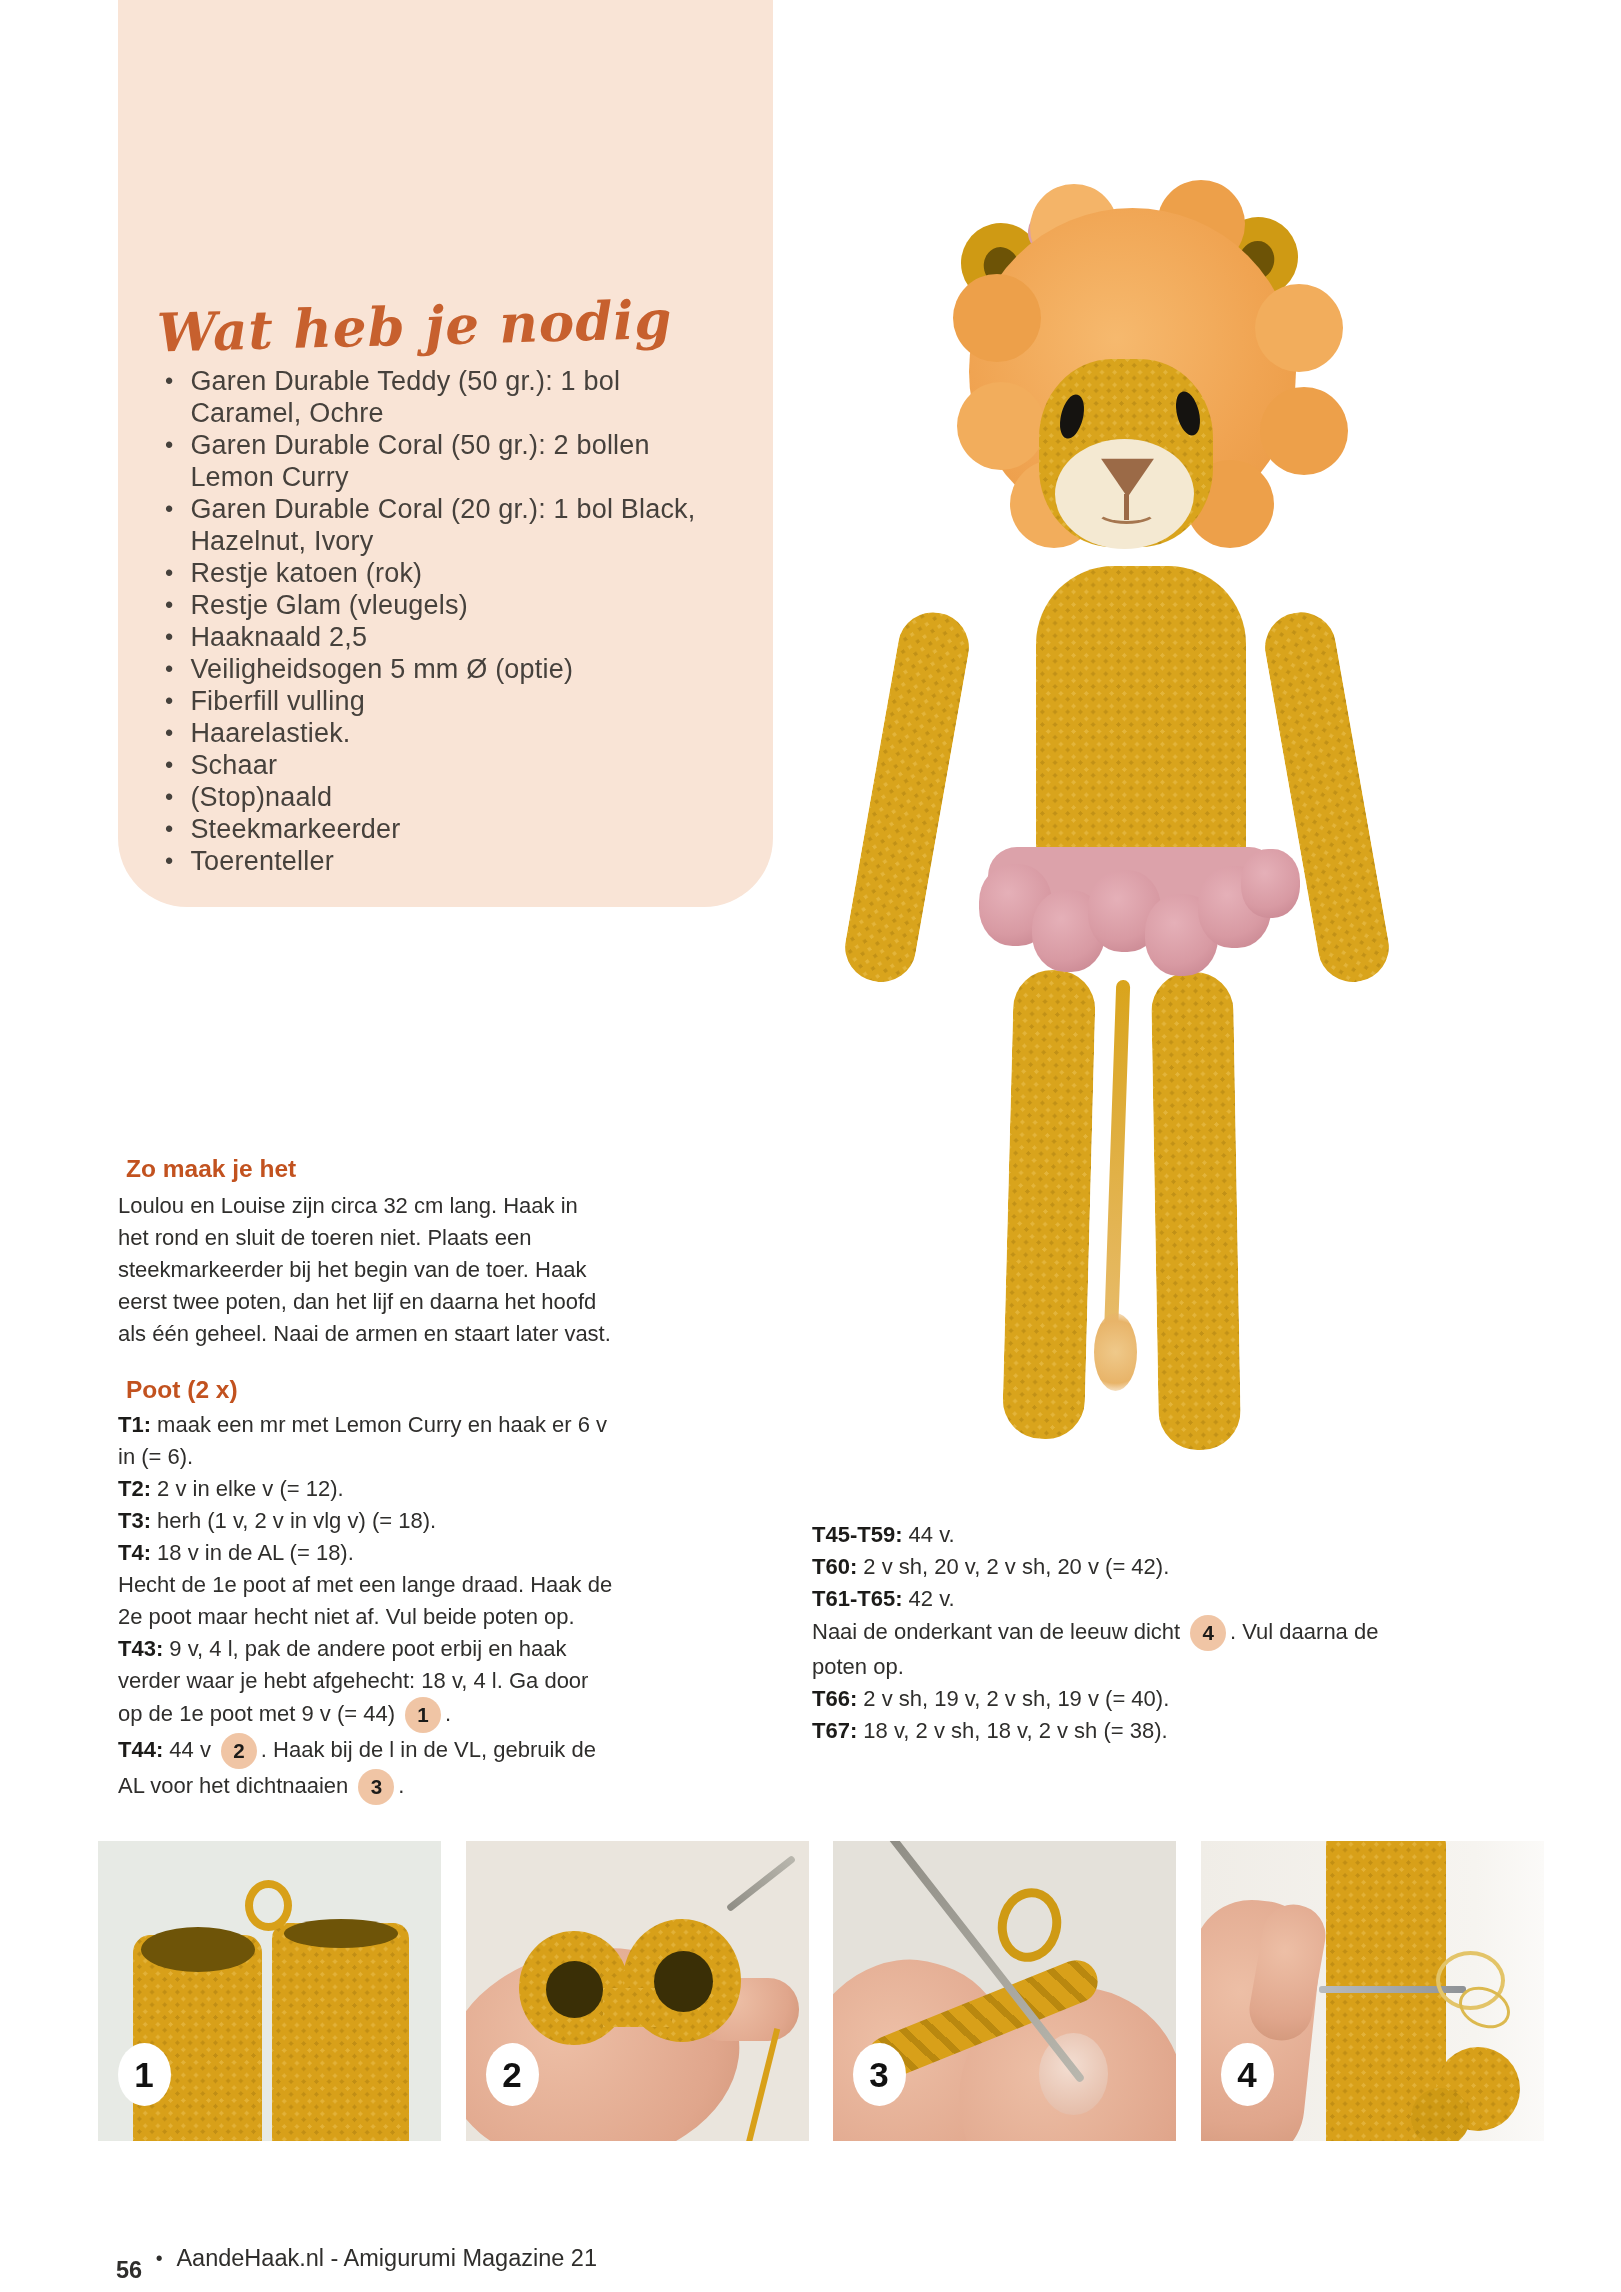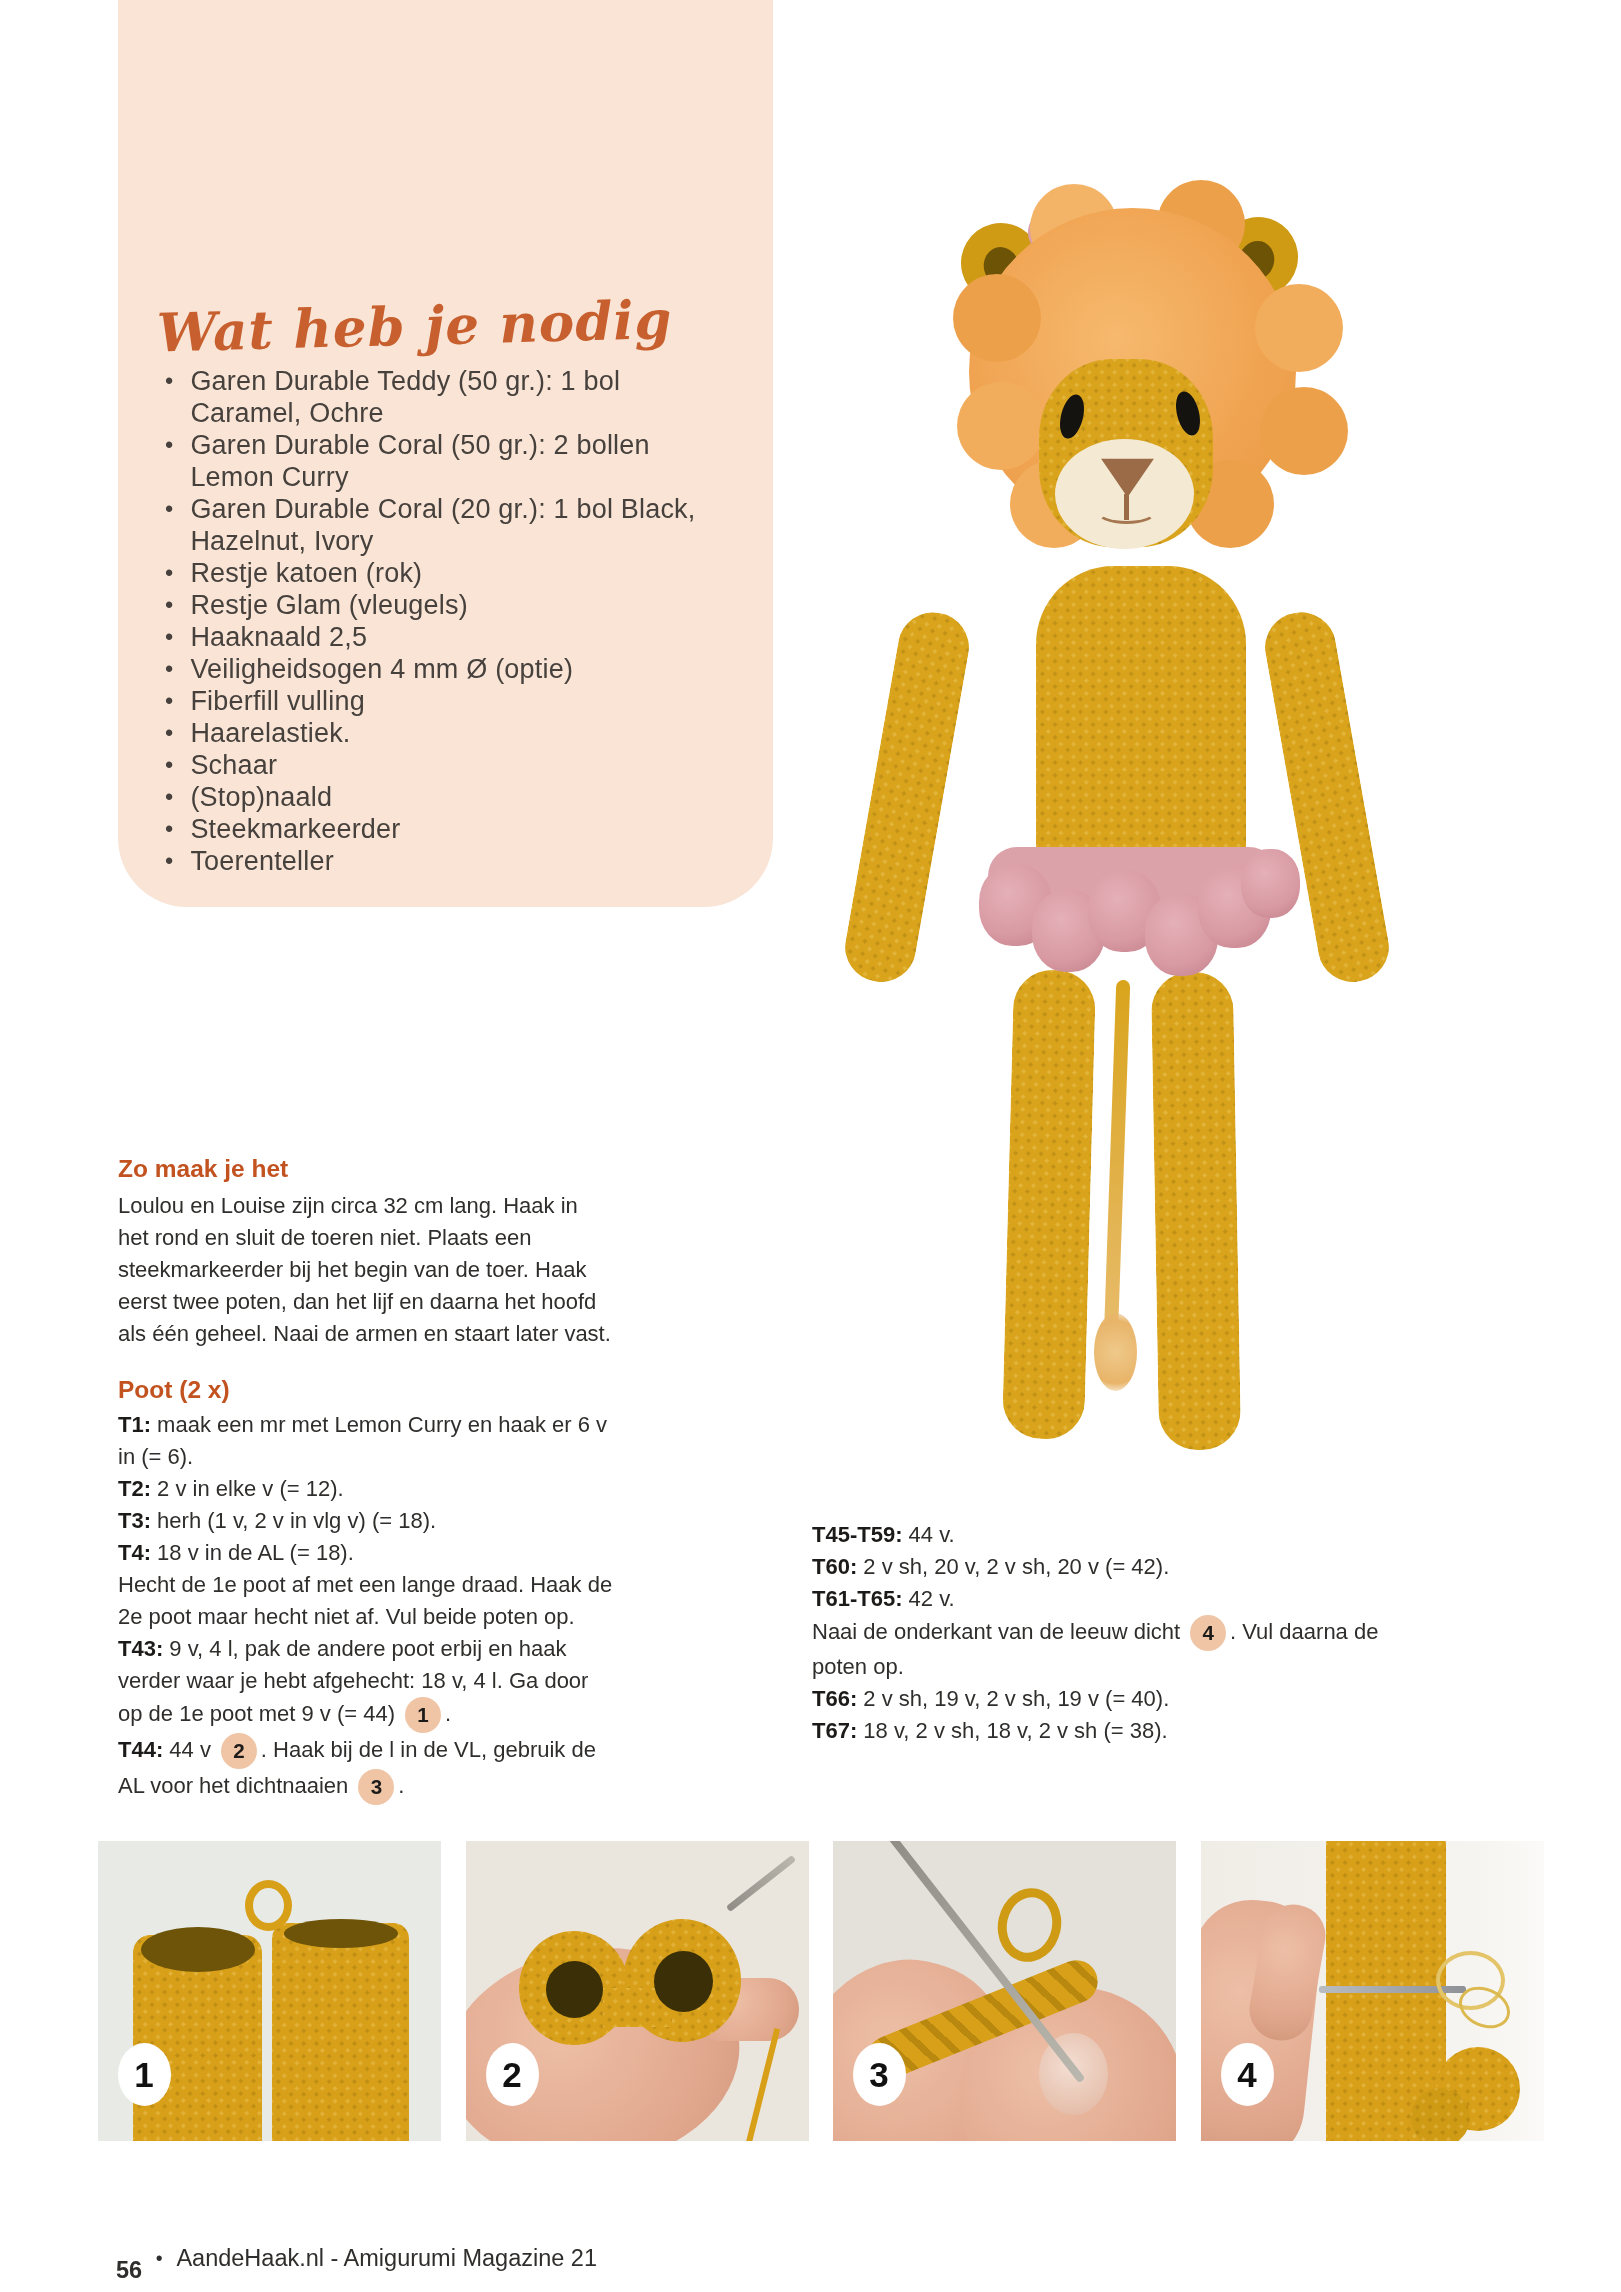--- a/index.html
+++ b/index.html
@@ -18,21 +18,21 @@
     font-family:"DejaVu Serif", serif; font-style:italic; font-weight:bold;
     font-size:53px; color:#c7602e; letter-spacing:1px; transform:rotate(-1.5deg);
   }
   .materials-list { position:absolute; left:45px; top:365px; width:549px; list-style:none; }
   .materials-list li {
     position:relative; padding-left:27.4px; font-size:27px; line-height:32px;
     color:#46413c; letter-spacing:0.2px;
   }
   .materials-list li::before { content:"•"; position:absolute; left:2px; top:0; font-size:23.5px; color:#46413c; }
   
-  .sec-heading { position:absolute; font-size:24.5px; font-weight:700; color:#c2521f; }
+  .sec-heading { position:absolute; font-size:24.5px; font-weight:700; color:#c2521f;margin-left:8px; }
   .bodytext { font-size:22px; line-height:32px; color:#2f2e2c; }
   .howto-body { position:absolute; left:118px; top:1190px; width:495px; }
   .steps { position:absolute; }
   .steps p { font-size:22px; line-height:32px; }
   .steps b { color:#1c1b19; }
   .badge {
     display:inline-flex; align-items:center; justify-content:center;
     width:36px; height:36px; border-radius:50%; background:#f0c5a5;
     font-weight:700; font-size:20.6px; color:#1c1b19; vertical-align:middle;
     margin:0 3.9px;
@@ -156,21 +156,21 @@
 
   <div class="materials-box">
     <div class="materials-title">Wat heb je nodig</div>
     <ul class="materials-list">
       <li>Garen Durable Teddy (50 gr.): 1 bol Caramel, Ochre</li>
       <li>Garen Durable Coral (50 gr.): 2 bollen Lemon Curry</li>
       <li>Garen Durable Coral (20 gr.): 1 bol Black, Hazelnut, Ivory</li>
       <li>Restje katoen (rok)</li>
       <li>Restje Glam (vleugels)</li>
       <li>Haaknaald 2,5</li>
-      <li>Veiligheidsogen 4 mm Ø (optie)</li>
+      <li>Veiligheidsogen 5 mm Ø (optie)</li>
       <li>Fiberfill vulling</li>
       <li>Haarelastiek.</li>
       <li>Schaar</li>
       <li>(Stop)naald</li>
       <li>Steekmarkeerder</li>
       <li>Toerenteller</li>
     </ul>
   </div>
 
   <div class="lion">

